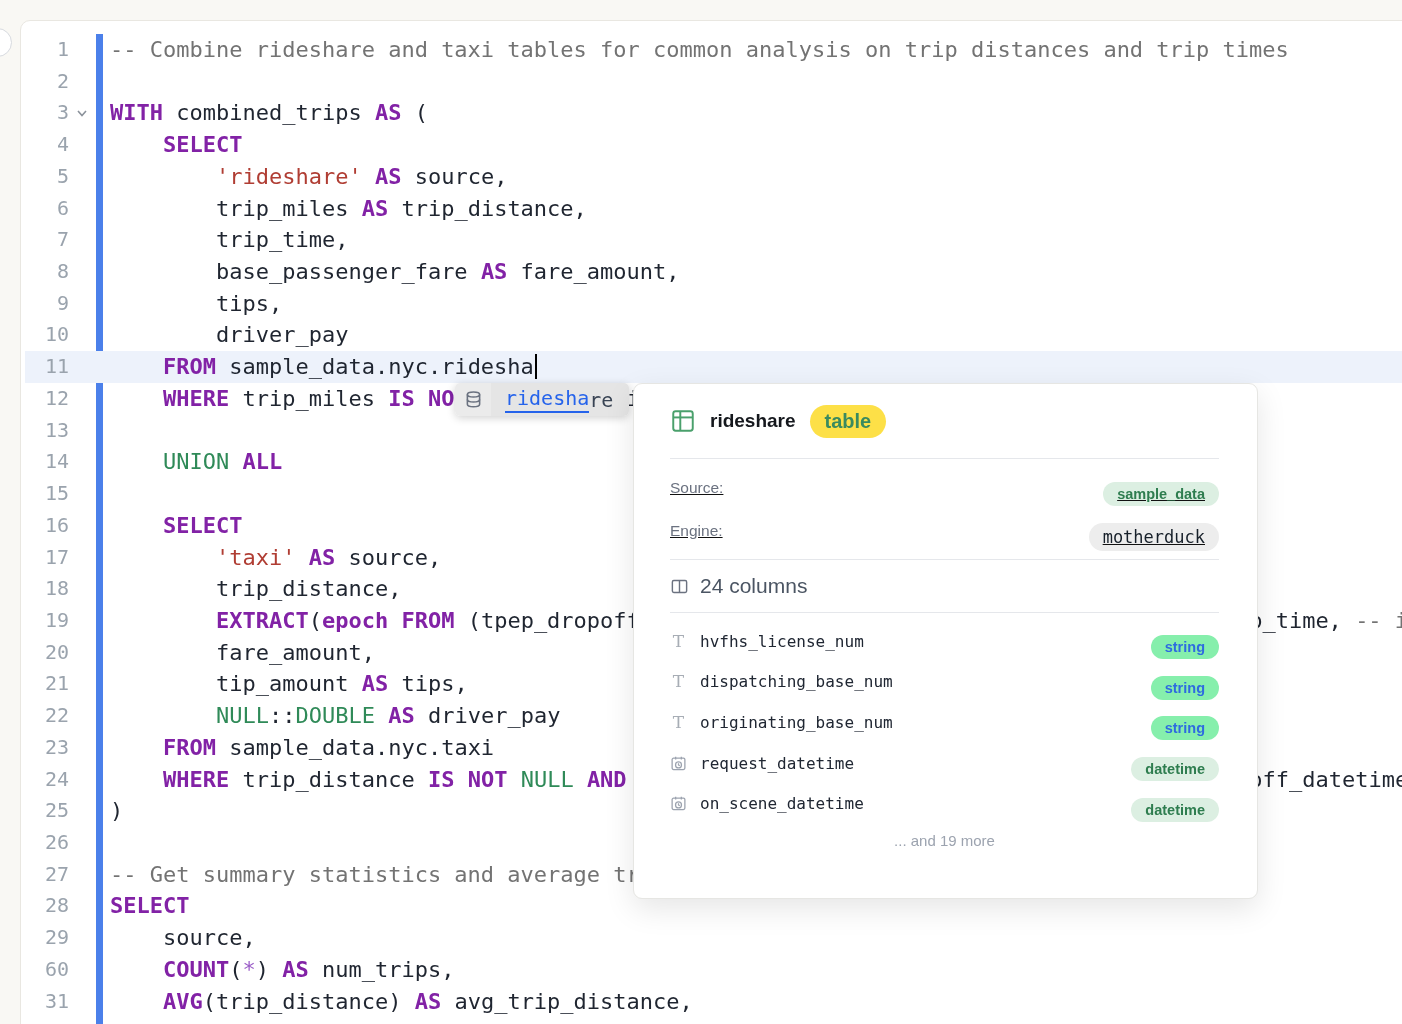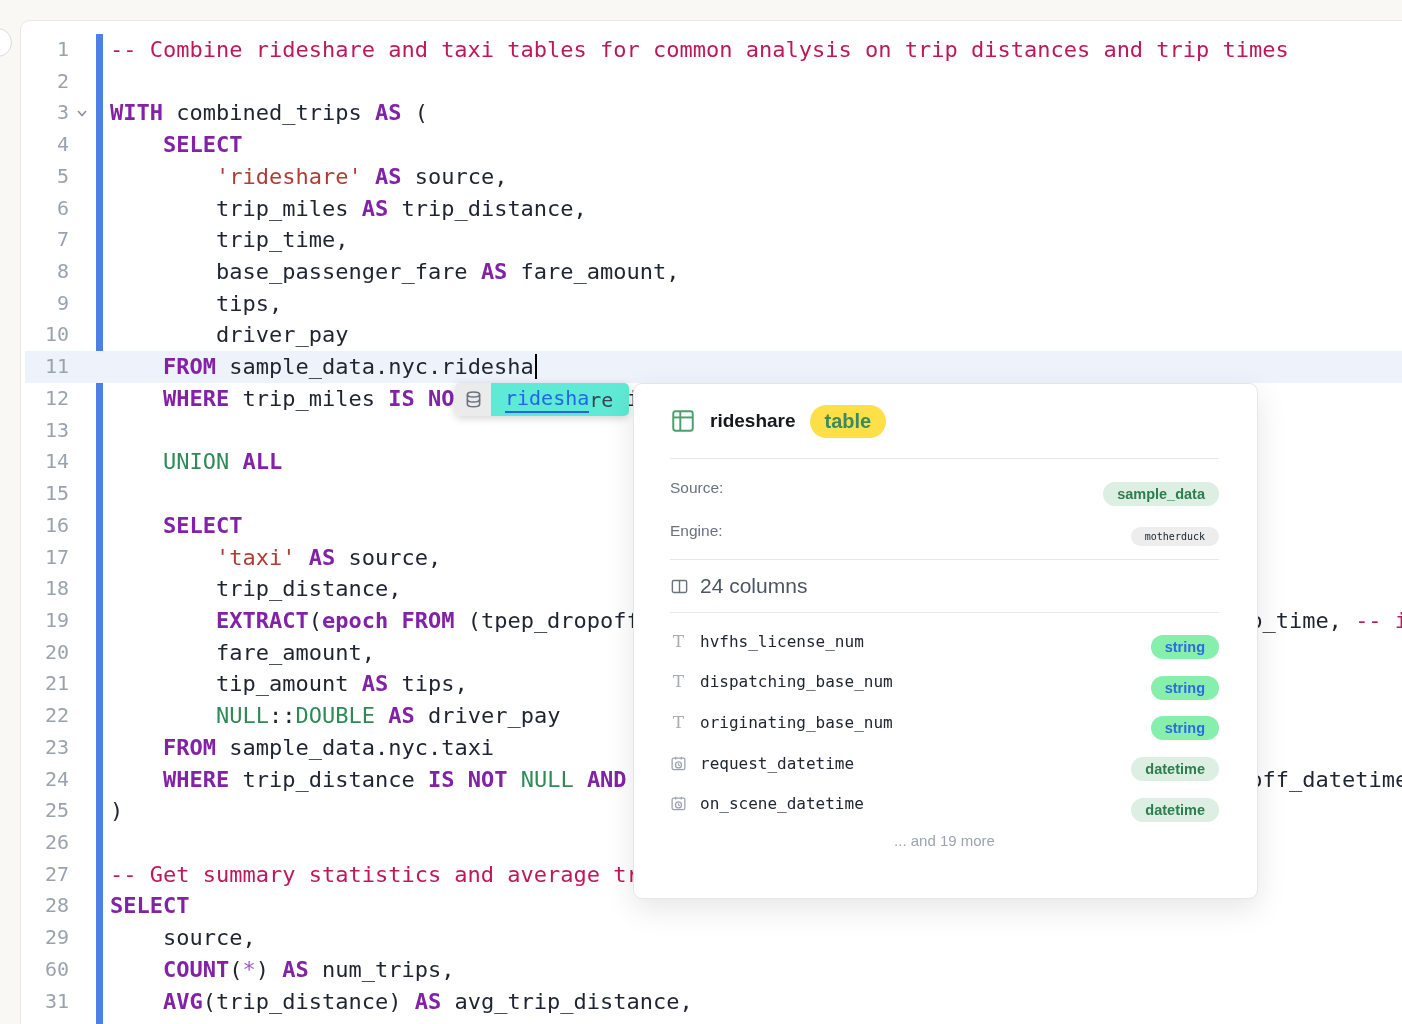--- a/index.html
+++ b/index.html
@@ -16,47 +16,47 @@
   .lines{position:absolute;left:0;top:13px;right:0;z-index:2;}
   .line{display:flex;align-items:center;height:31.72px;margin-left:4px;white-space:pre;}
   .line.active{background:#edf2fb;}
   .ln{width:44px;flex:0 0 44px;text-align:right;color:#9aa3ad;font:20px/31.72px "DejaVu Sans Mono",monospace;}
   .fold{width:26px;flex:0 0 26px;display:flex;align-items:center;justify-content:center;}
   .gap{width:7px;flex:0 0 7px;}
   .code{padding-left:8px;font:22px/31.72px "DejaVu Sans Mono",monospace;color:#1f2530;white-space:pre;}
   .tk-k{color:#8222a6;font-weight:bold;}
   .tk-g{color:#2f8a58;}
   .tk-s{color:#b03d33;}
-  .tk-c{color:#be185d;}
+  .tk-c{color:#737373;}
   .tk-p{color:#1f2530;}
   .tk-st{color:#9a5cc7;}
   .caret{display:inline-block;width:0;height:25px;border-left:2.5px solid #000;margin-left:1px;vertical-align:middle;transform:translateY(-2px);}
 
   
   .autocomplete{position:absolute;left:455px;top:383px;height:33px;display:flex;z-index:20;
     border-radius:5px;overflow:hidden;box-shadow:0 2px 8px rgba(0,0,0,.18);}
   .ac-icon{width:36px;background:#ebebeb;display:flex;align-items:center;justify-content:center;}
-  .ac-label{background:#5eead4;display:flex;align-items:center;padding:0 16px 0 14px;
+  .ac-label{background:#e5e5e5;display:flex;align-items:center;padding:0 16px 0 14px;
     font:20px "DejaVu Sans Mono",monospace;}
   .ac-match{color:#2563eb;border-bottom:2px solid #2563eb;padding-bottom:1px;}
   .ac-rest{color:#394454;}
 
   
   .panel{position:absolute;left:633px;top:383px;width:625px;height:516px;background:#fff;z-index:30;
     border:1px solid #e6e6e3;border-radius:9px;box-shadow:0 10px 30px rgba(0,0,0,.10);
     padding:0 38px 0 36px;box-sizing:border-box;color:#111;}
   .p-header{height:74px;display:flex;align-items:center;gap:14px;border-bottom:1px solid #e5e7eb;}
   .p-title{font-size:19px;font-weight:bold;color:#15181d;}
   .badge{background:#fde047;color:#3a8a5f;font-size:20px;font-weight:bold;padding:5px 15px;border-radius:999px;}
-  .kv-section{padding:7px 0;border-bottom:1px solid #e5e7eb;}
+  .kv-section{padding:7px 0;border-bottom:1px solid #e5e7eb;text-decoration:underline;}
   .kv{height:43px;display:flex;align-items:center;justify-content:space-between;}
   .kv-label{color:#6b7280;font-size:15.5px;}
   .pill{border-radius:999px;padding:4px 14px;font-size:14.5px;font-weight:bold;margin-top:12px;}
   .pill-green{background:#dcefe2;color:#2e7d4f;}
-  .pill-gray{background:#ededed;color:#17202a;font-family:"DejaVu Sans Mono",monospace;font-weight:normal;font-size:10px;}
+  .pill-gray{background:#ededed;color:#17202a;font-family:"DejaVu Sans Mono",monospace;font-weight:normal;font-size:17px;}
   .pill-blue{background:#86efac;color:#2e6be0;}
   .colcount{height:52px;display:flex;align-items:center;gap:11px;border-bottom:1px solid #e5e7eb;
     color:#4b5563;font-size:21px;}
   .col-list{padding-top:8px;}
   .col-row{height:40.6px;display:flex;align-items:center;justify-content:space-between;}
   .col-left{display:flex;align-items:center;gap:13px;}
   .t-icon{font-family:"DejaVu Serif",serif;color:#a7adb5;font-size:17px;line-height:17px;width:17px;text-align:center;}
   .col-name{font:16px "DejaVu Sans Mono",monospace;color:#202733;}
   .more{text-align:center;color:#9ca3af;font-size:15px;margin-top:8px;}
 </style>

